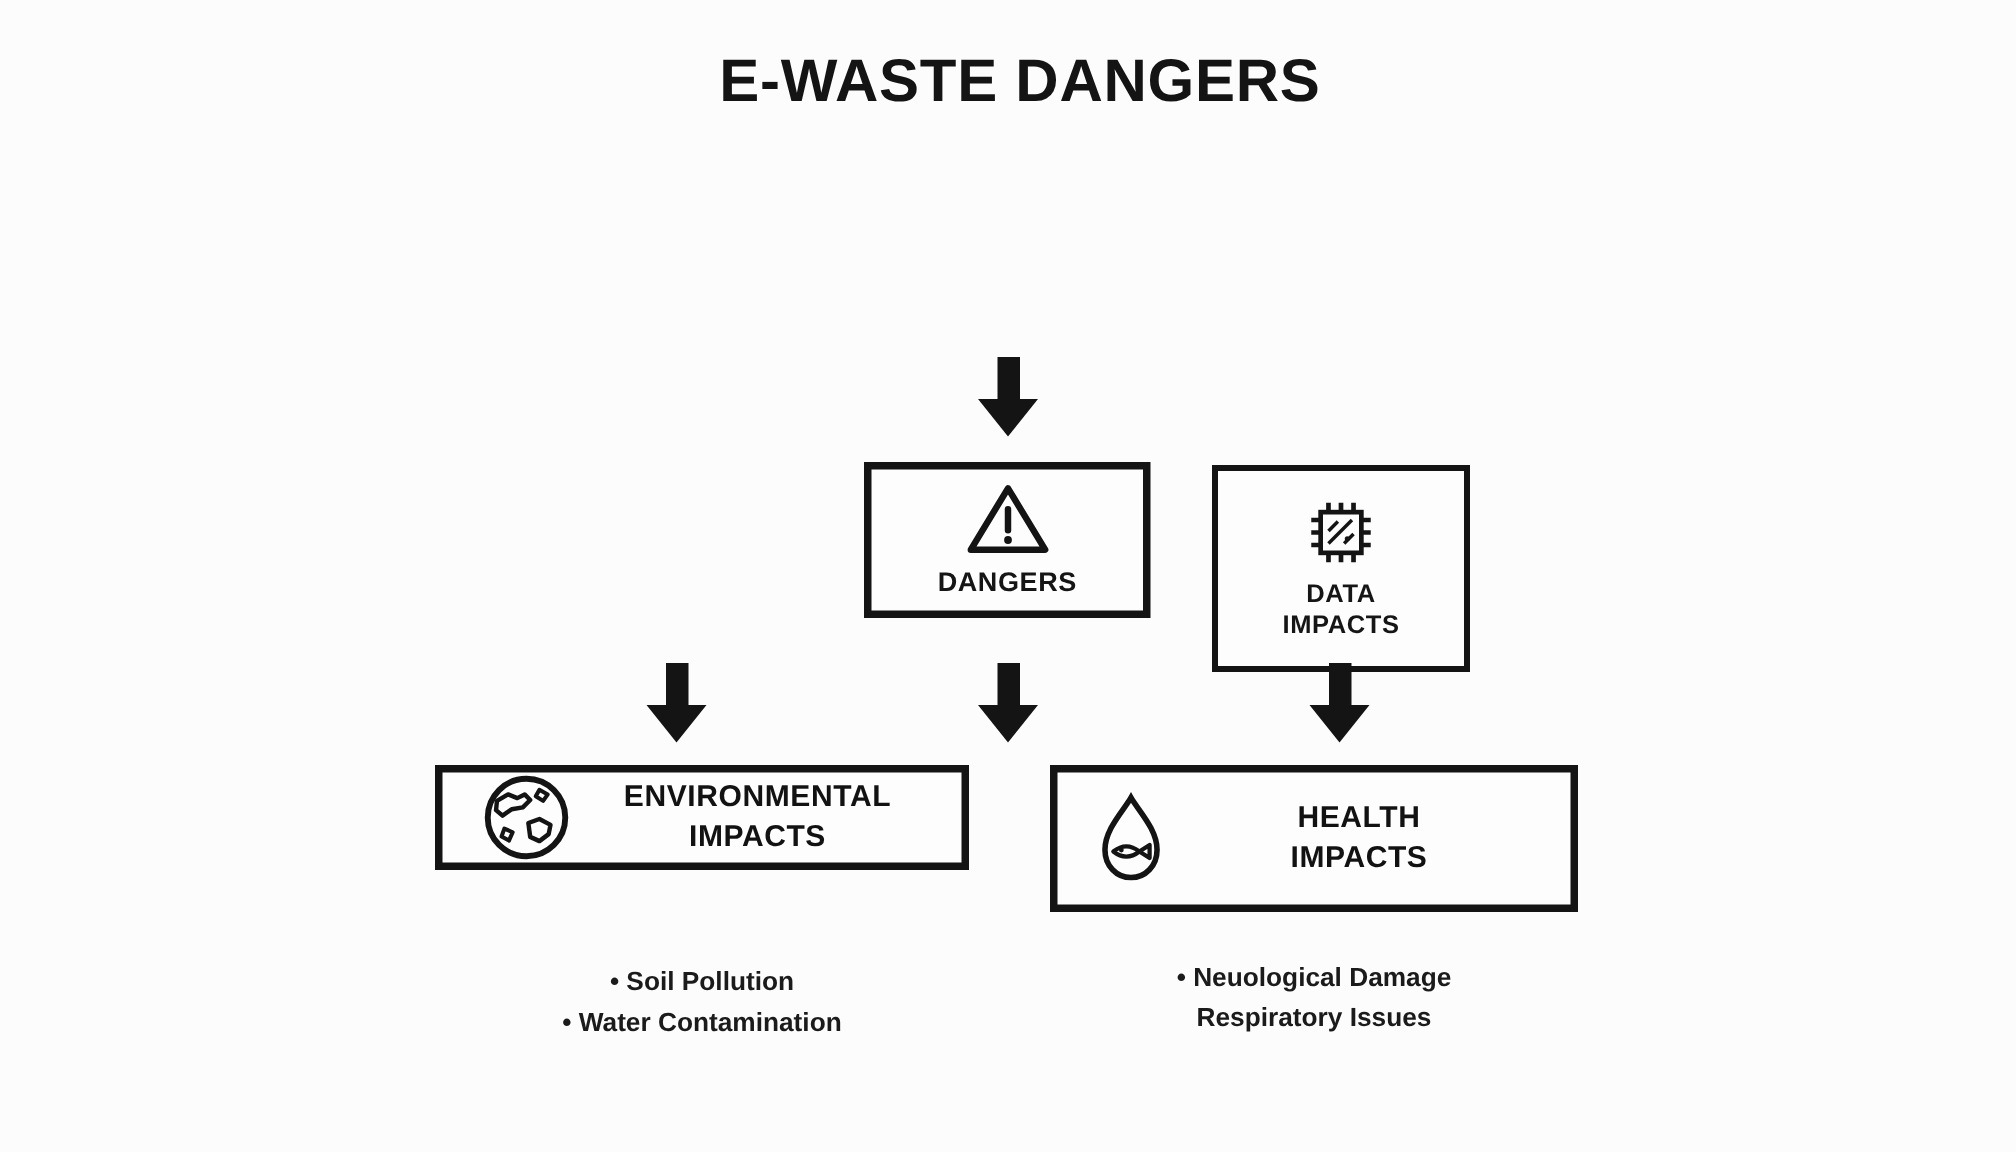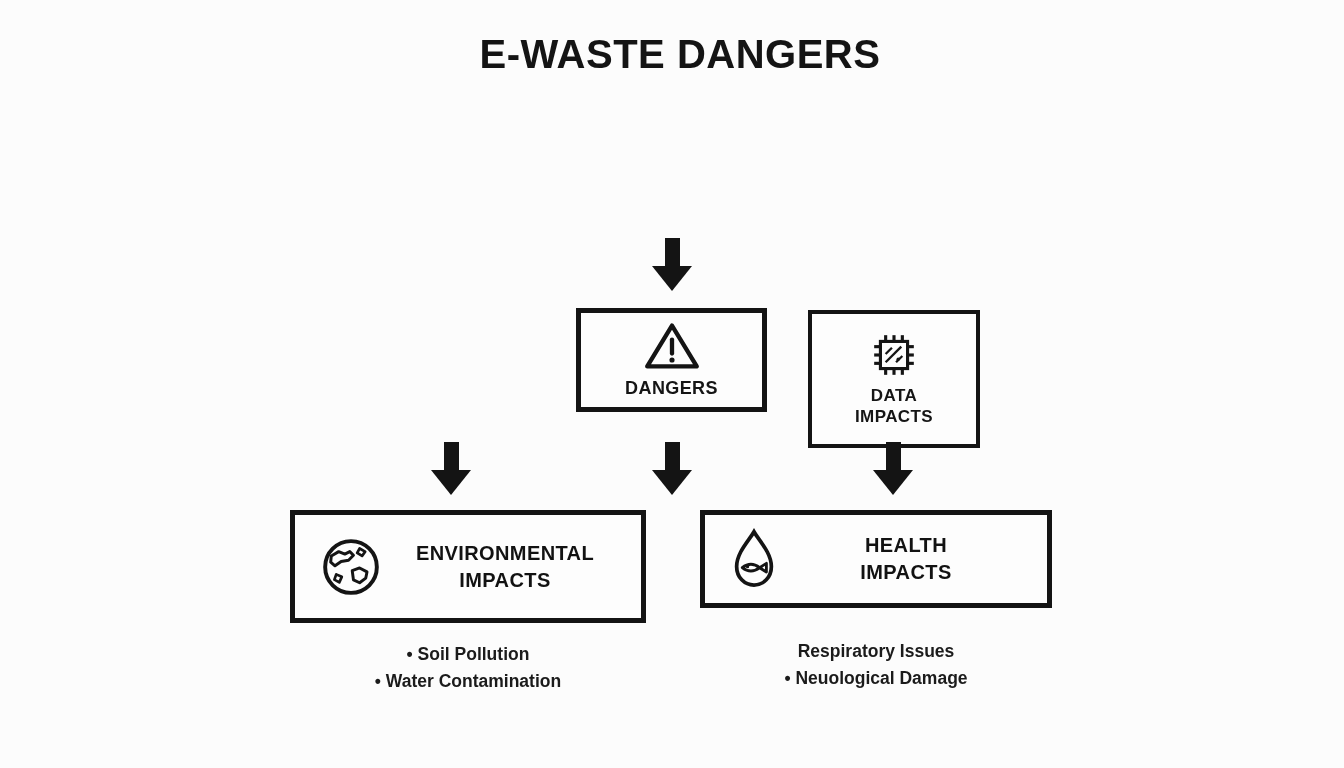--- a/index.html
+++ b/index.html
@@ -131,21 +131,21 @@
   </div>
   <div class="arrow" style="left:652px;top:442px;">
     <div class="stem"></div>
       <div class="head"></div>
   </div>
   <div class="arrow" style="left:873px;top:442px;">
     <div class="stem"></div>
       <div class="head"></div>
   </div>
 
-  <div class="box box-wide" style="left:290px;top:510px;width:356px;height:113px;">
+  <div class="box box-wide" style="left:290px;top:510px;width:356px;height:70px;">
     <span class="icon">
       <svg width="64" height="64" viewBox="0 0 52 52" fill="none" stroke="#141414">
         <circle cx="26" cy="26" r="21" stroke-width="3.2"></circle>
         <path d="M10 17 L 16 13.5 L 21 15.5 L 25 13.5 L 28 16.5 L 24 20.5 L 18 21.5 L 13 25 L 9.5 22 Z" stroke-width="2.4" stroke-linejoin="round"></path>
         <path d="M27 29 L 33 26.8 L 39 30 L 38 35 L 33 38.8 L 28 36.5 Z" stroke-width="2.4" stroke-linejoin="round"></path>
         <path d="M14 32 L 18.5 34 L 16.5 38.5 L 12.5 36.3 Z" stroke-width="2.2" stroke-linejoin="round"></path>
         <path d="M33 11 L 37.5 13.5 L 35 17 L 31 14.5 Z" stroke-width="2.2" stroke-linejoin="round"></path>
       </svg>
     </span>
     <span class="wide-text">
@@ -168,17 +168,17 @@
       <span>IMPACTS</span>
     </span>
   </div>
 
   <div class="list" style="left:290px;top:641px;width:356px;">
     <div>• Soil Pollution</div>
     <div>• Water Contamination</div>
   </div>
 
   <div class="list" style="left:700px;top:638px;width:352px;">
+    <div>• Neuological Damage</div>
     <div>Respiratory Issues</div>
-    <div>• Neuological Damage</div>
   </div>
 
 </div>
 
 </body></html>

